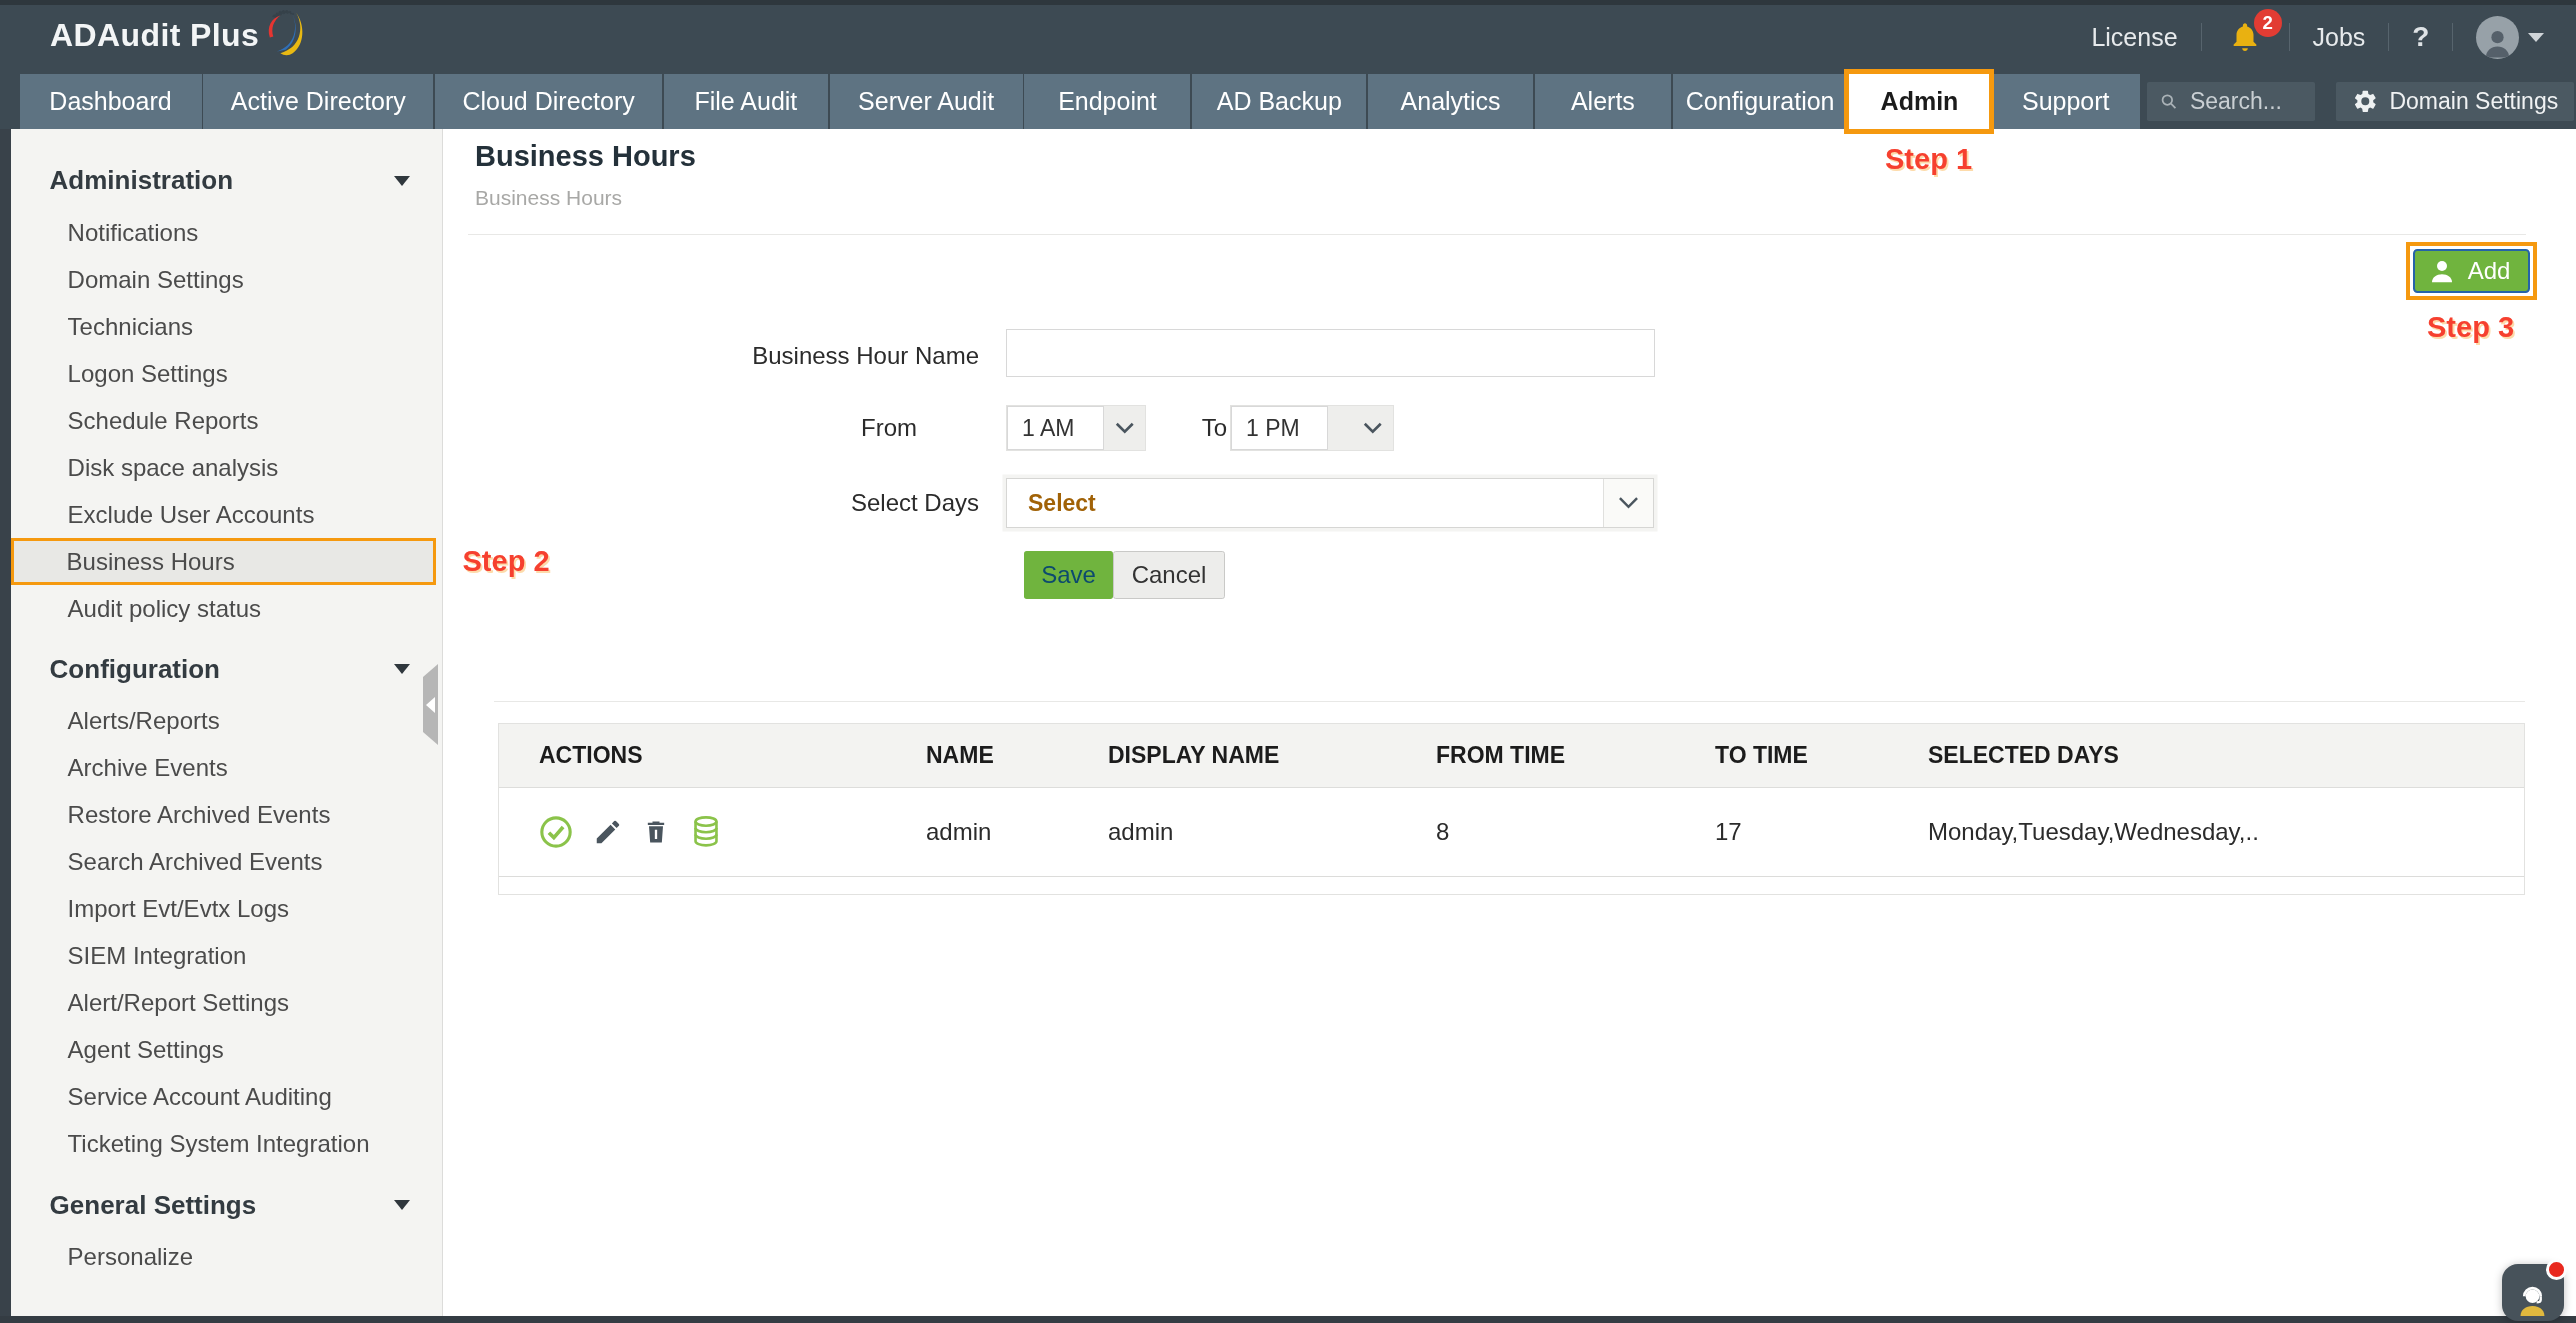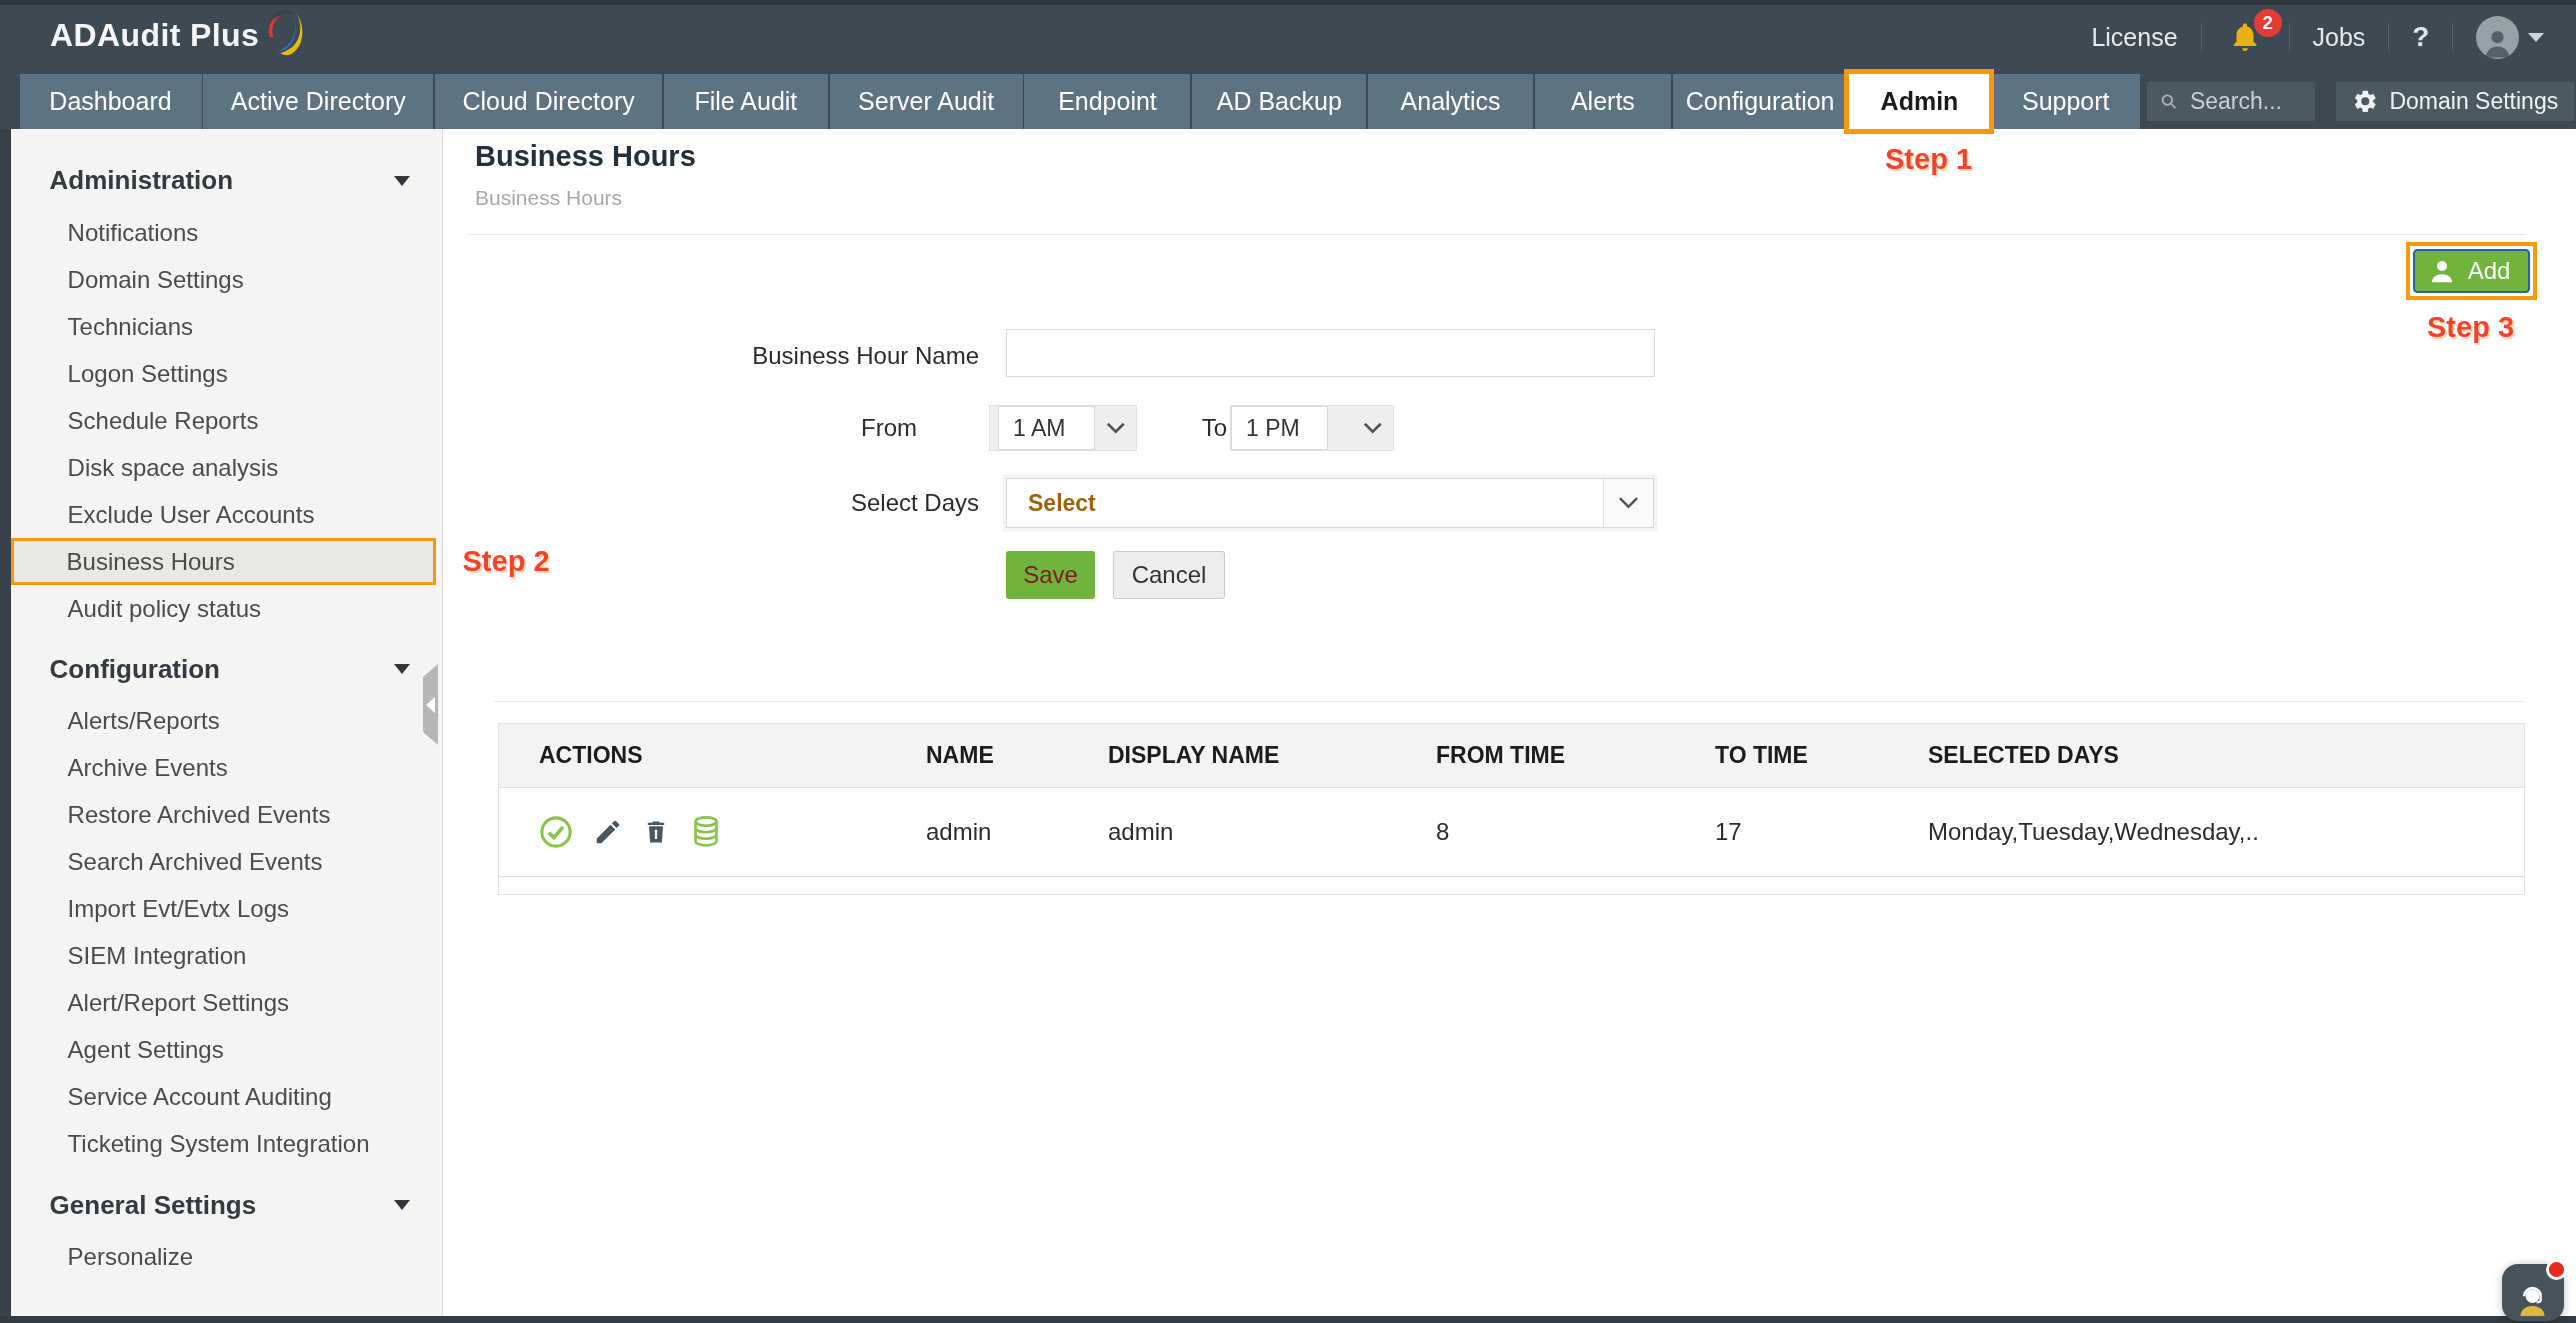--- a/index.html
+++ b/index.html
@@ -110,33 +110,33 @@
   }
   .mini-select{
     position:absolute;top:276px;height:46px;background:#eeeeec;border:0.9px solid #e2e2e0;
     display:flex;align-items:stretch;cursor:pointer;
   }
   .mini-select .val{
     background:#fff;border:0.9px solid #d8d8d8;width:97px;display:flex;align-items:center;
     padding-left:14px;font-size:23px;color:#333;
   }
   .mini-select .chev{width:41px;display:flex;align-items:center;justify-content:center;}
-  .sel-from{left:546px;padding-left:8px;}
+  .sel-from{left:563px;}
   .sel-to{left:787px;gap:24px;}
   .big-select{
     position:absolute;left:563px;top:349px;width:648px;height:50px;background:#fff;
     border:0.9px solid #d6d6d4;display:flex;align-items:stretch;cursor:pointer;box-shadow:0 0 0 3.5px #f4f4f2;
   }
   .big-select .val{flex:1;display:flex;align-items:center;padding-left:21px;font-size:23px;color:#a16207;font-weight:bold;}
   .big-select .chev{width:50px;border-left:0.9px solid #e0e0de;background:#fafaf8;display:flex;align-items:center;justify-content:center;}
   .btn{
     position:absolute;top:422px;height:48px;font-size:24px;border-radius:2.7px;cursor:pointer;
     display:flex;align-items:center;justify-content:center;font-family:"Liberation Sans",sans-serif;
   }
-  .btn-save{left:563px;width:89px;background:var(--green);color:#7f1d1d;border:none;}
+  .btn-save{left:581px;width:89px;background:var(--green);color:#0c4a6e;border:none;}
   .btn-cancel{left:670px;width:112px;background:#ededeb;color:#333;border:0.9px solid #c9c9c7;}
   
   .panel{position:absolute;left:55px;top:594px;width:2027px;min-height:172px;border:0.9px solid #e2e2e0;background:#fff;}
   .thead,.trow{display:grid;grid-template-columns:427px 182px 328px 279px 213px auto;align-items:center;}
   .thead{height:64px;background:#f3f3f1;border-bottom:1.8px solid #dddddb;font-weight:700;font-size:23px;color:#1c1c1c;}
   .thead > div:first-child,.trow > div:first-child{padding-left:40px;}
   .trow{height:89px;font-size:24px;color:#2b2b2b;}
   .trow-border{margin:0 0 16px 0;border-bottom:1.8px solid #dcdcda;}
   .actions-cell{display:flex;align-items:center;gap:19.5px;}
   .action-icon{display:flex;align-items:center;justify-content:center;cursor:pointer;}

